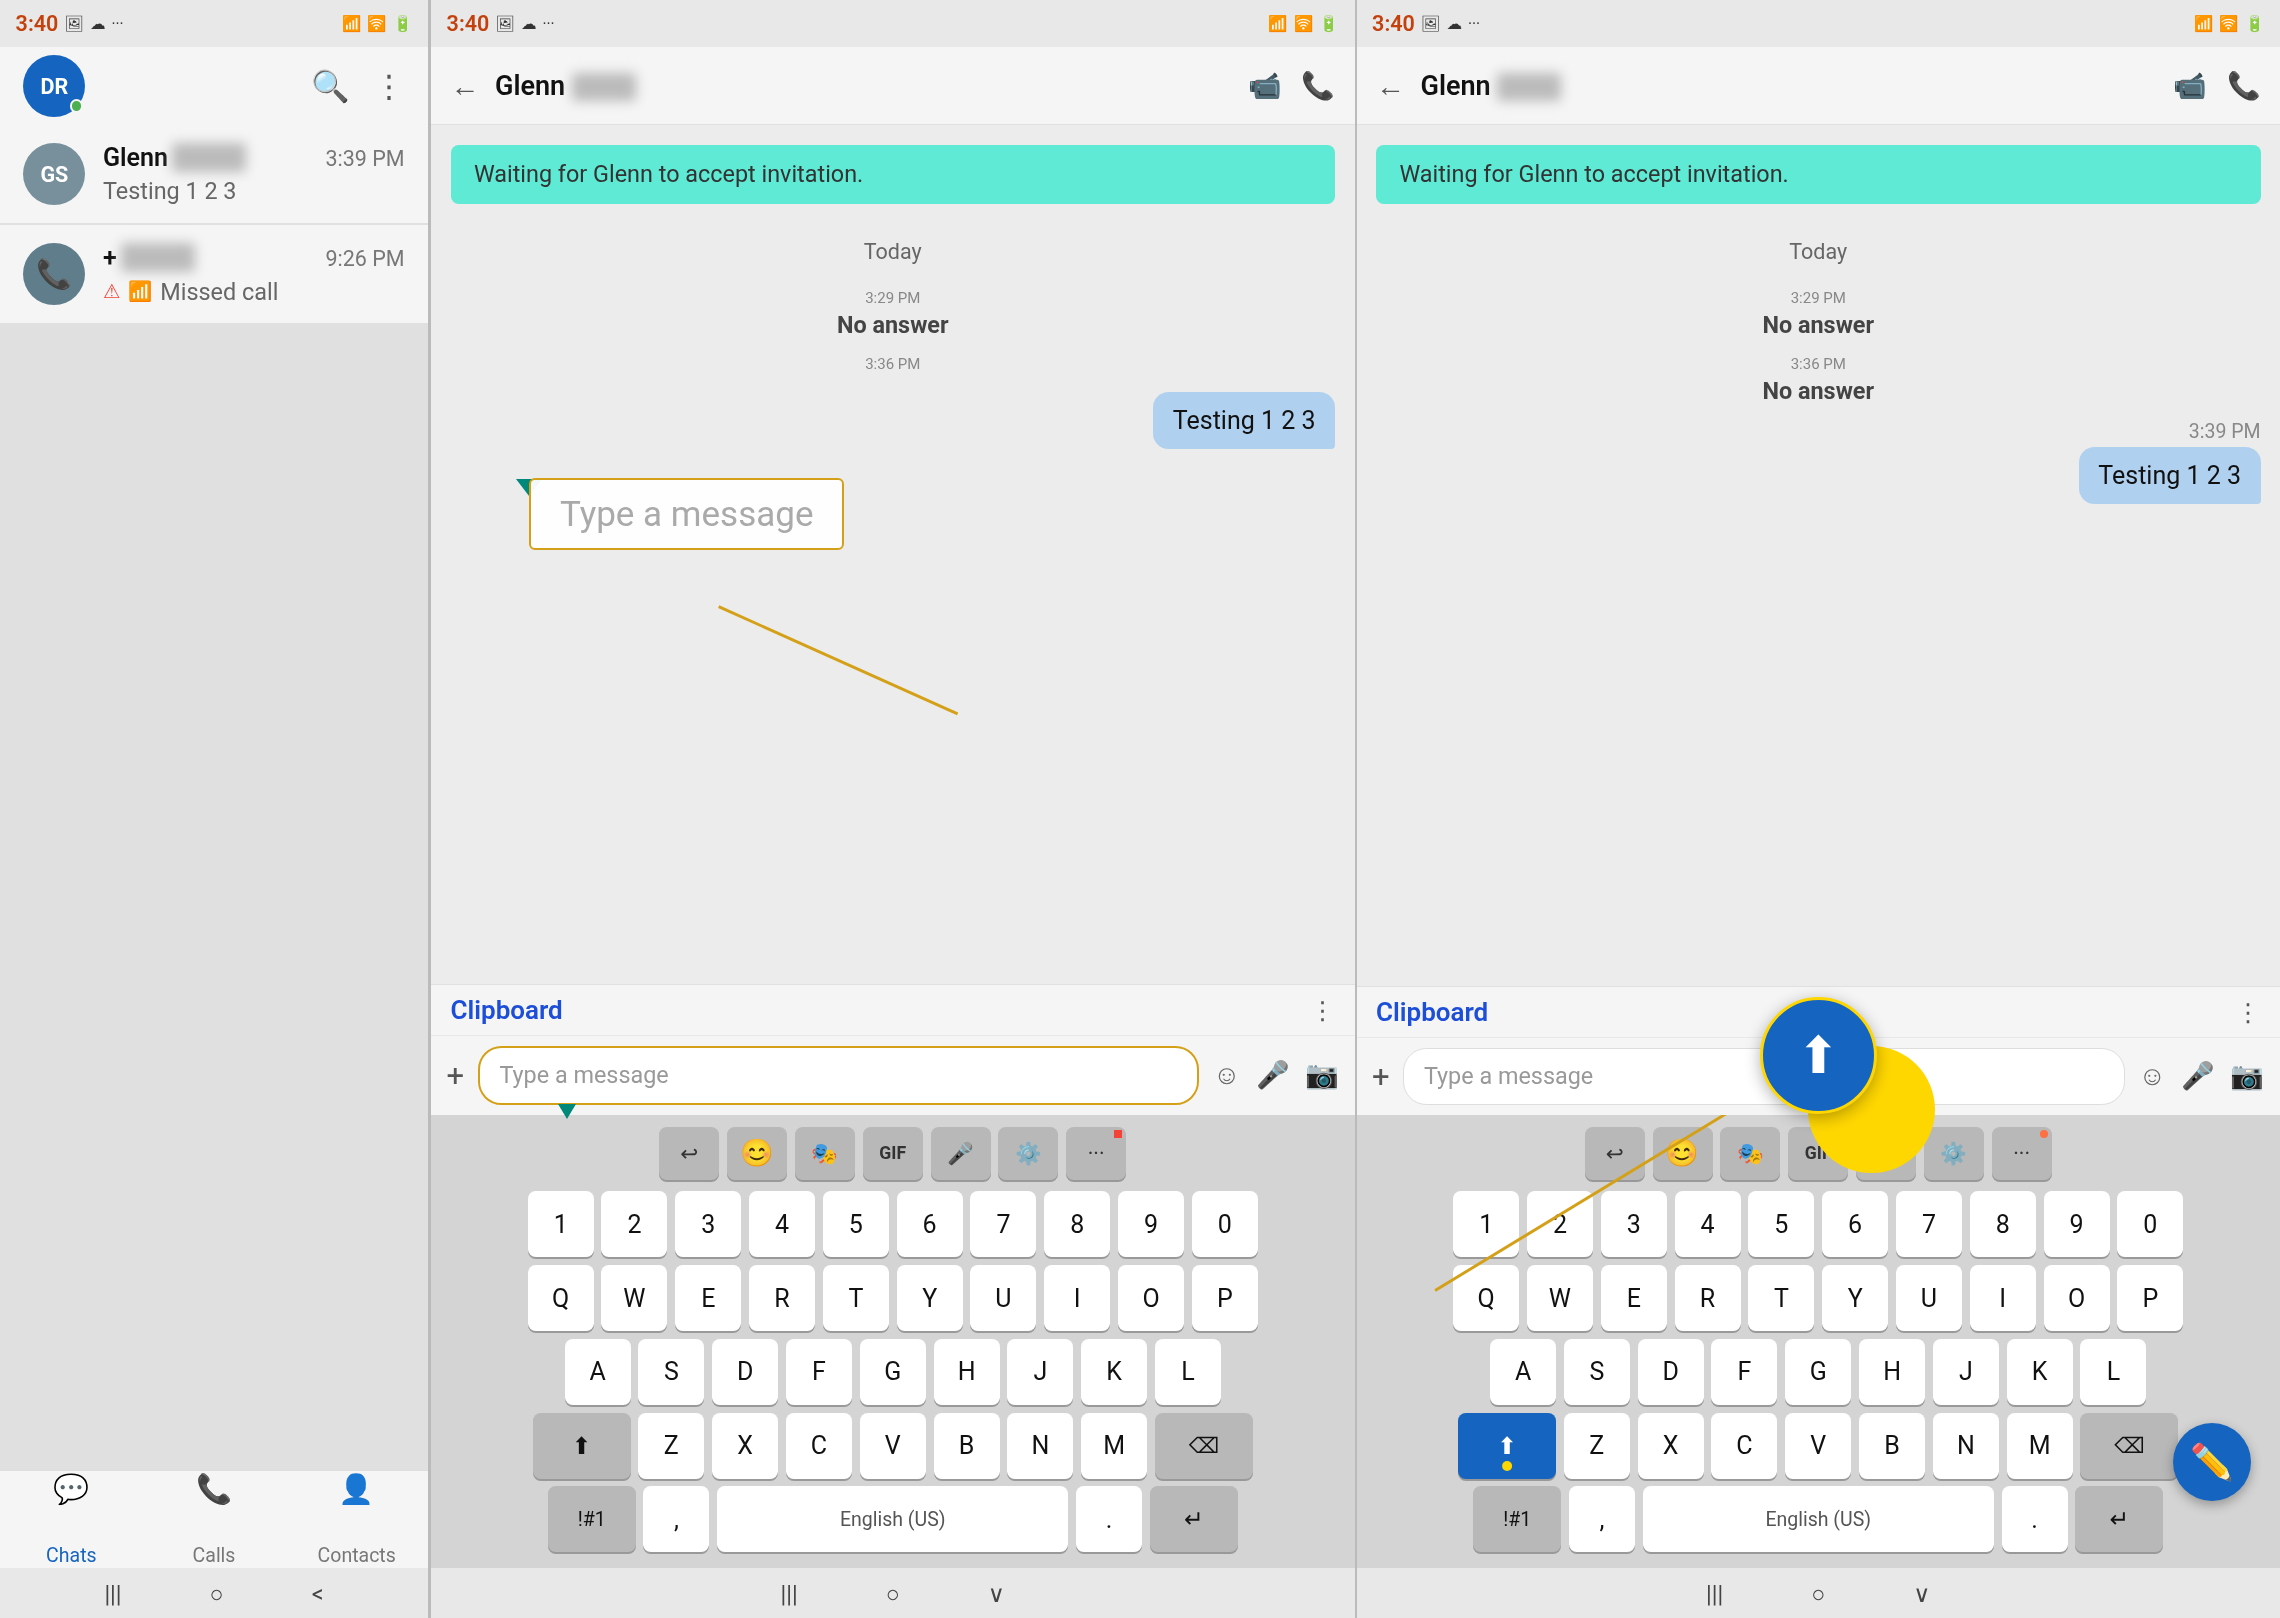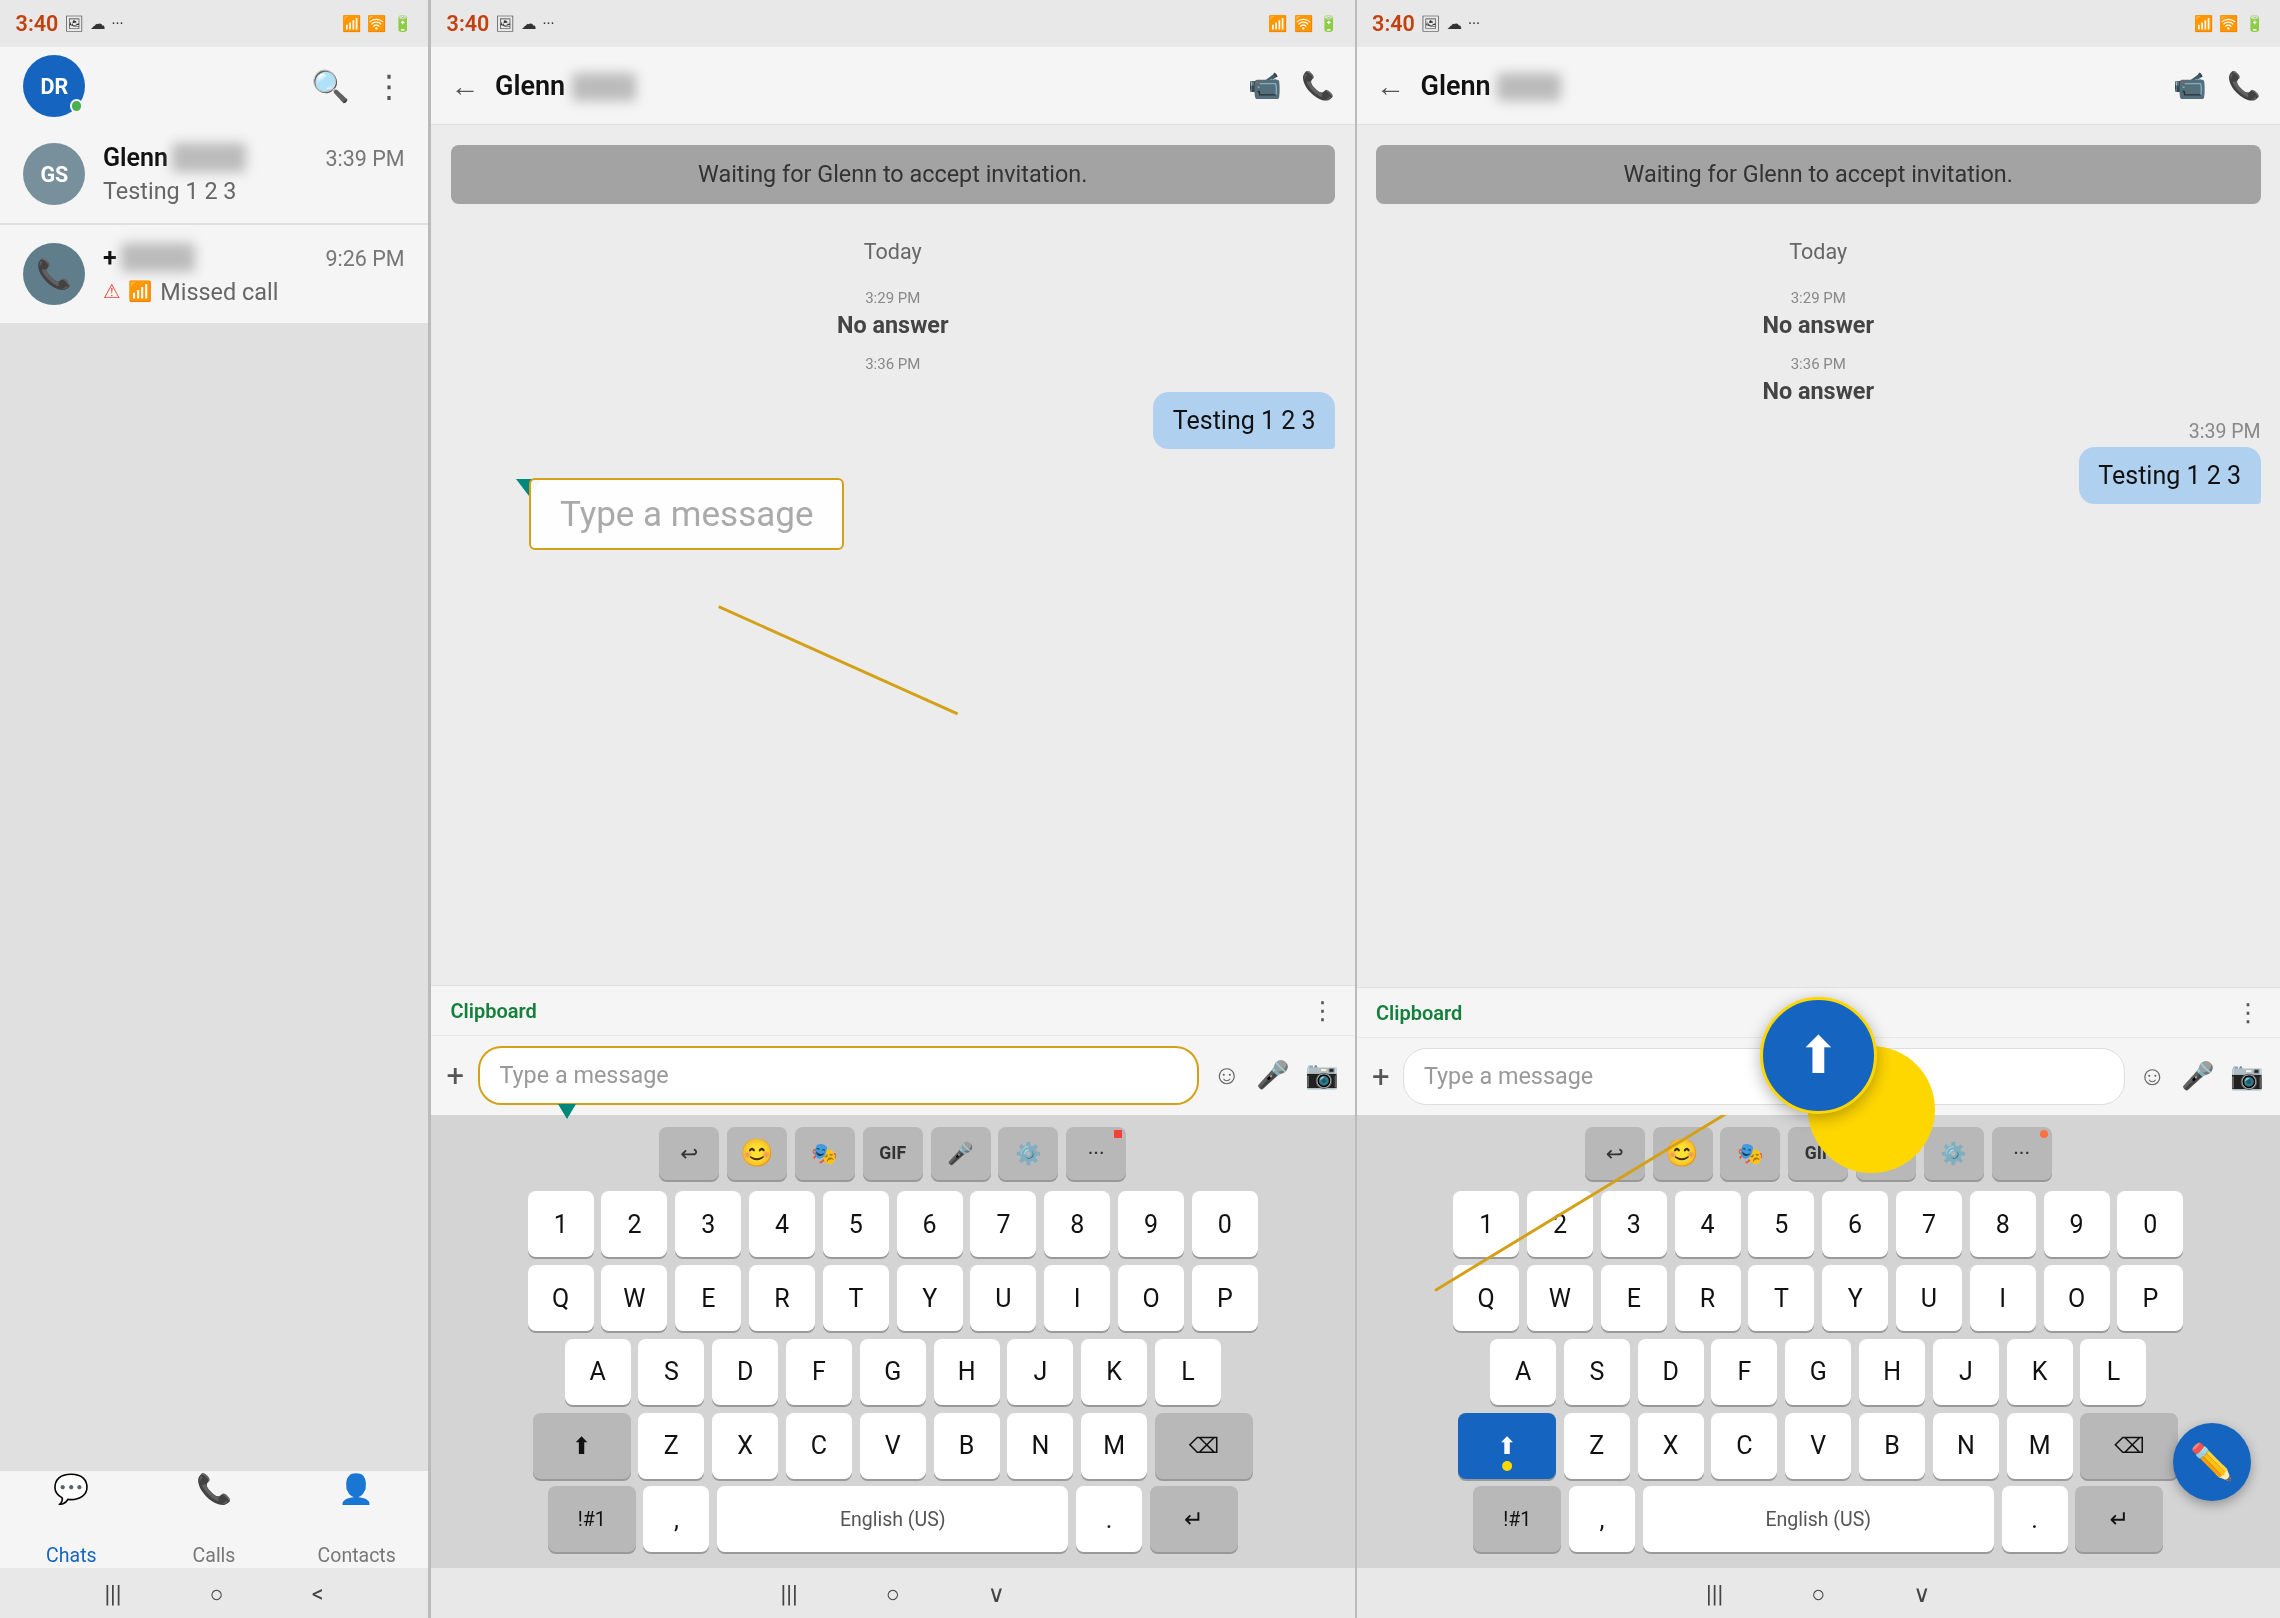--- a/index.html
+++ b/index.html
@@ -203,24 +203,23 @@
       flex: 1;
       padding: 19.5px;
       overflow-y: auto;
       display: flex;
       flex-direction: column;
       gap: 15.6px;
       background: #ececec;
     }
 
     .invitation-banner {
-      background: #a3a3a3;
+      background: #5eead4;
       border-radius: 7.8px;
       padding: 15.6px 23.4px;
-      text-align: center;
       font-size: 23.4px;
       color: #333;
       margin-bottom: 9.8px;
     }
 
     .date-divider {
       text-align: center;
       font-size: 21.5px;
       color: #666;
       margin: 9.8px 0;
@@ -266,23 +265,23 @@
       border-top: 1px solid #e0e0e0;
     }
 
     .clipboard-bar {
       display: flex;
       align-items: center;
       padding: 9.8px 19.5px;
       border-bottom: 1px solid #e8e8e8;
     }
     .clipboard-label {
-      font-size: 20px;
+      font-size: 26px;
       font-weight: 600;
-      color: #15803d;
+      color: #1d4ed8;
       flex: 1;
     }
     .clipboard-icon {
       font-size: 25px;
       color: #555;
     }
 
     .input-row {
       display: flex;
       align-items: center;

